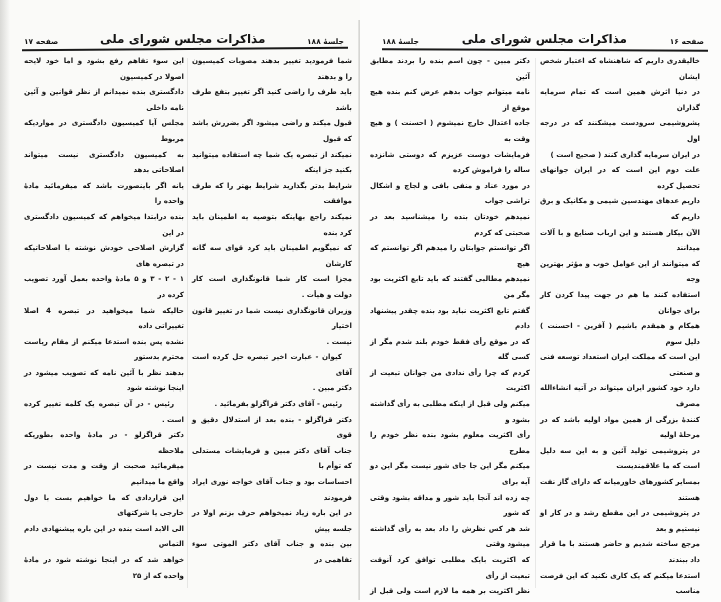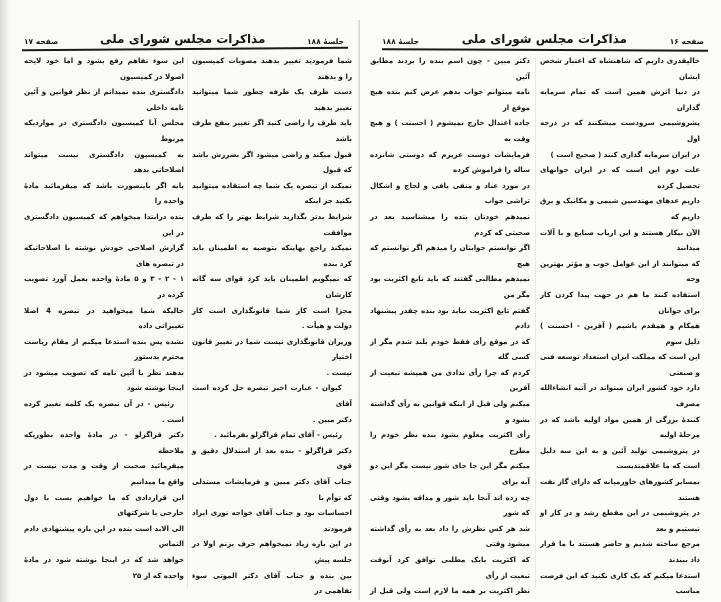--- a/index.html
+++ b/index.html
@@ -73,33 +73,32 @@
     <div class="left-edge"></div>
     <div class="header">
       <span>صفحه ۱۷</span>
       <span class="hdr-title">مذاکرات مجلس شورای ملی</span>
       <span>جلسهٔ ۱۸۸</span>
     </div>
     <div class="rule"></div>
 
     <div class="col col-l2" id="l-right">
         <p>شما فرمودید تغییر بدهند مصوبات کمیسیون را و بدهند</p>
-        <p>دست طرف یک طرفه چطور شما میتوانید تغییر بدهید</p>
         <p>باید طرف را راضی کنید اگر تغییر بنفع طرف باشد</p>
         <p>قبول میکند و راضی میشود اگر بضررش باشد که قبول</p>
         <p>نمیکند از تبصره یک شما چه استفاده میتوانید بکنید جز اینکه</p>
         <p>شرایط بدتر بگذارید شرایط بهتر را که طرف موافقت</p>
         <p>نمیکند راجع بهاینکه بتوصیه یه اطمینان باید کرد بنده</p>
         <p>که نمیگویم اطمینان باید کرد قوای سه گانه کارشان</p>
         <p>مجزا است کار شما قانونگذاری است کار دولت و هیأت .</p>
         <p>وزیران قانونگذاری نیست شما در تغییر قانون اختیار</p>
         <p>نیست .</p>
         <p class="para">کیوان - عبارت اخیر تبصره حل کرده است آقای</p>
         <p>دکتر مبین .</p>
-        <p class="para">رئیس - آقای تمام قراگزلو بفرمائید .</p>
+        <p class="para">رئیس - آقای دکتر قراگزلو بفرمائید .</p>
         <p>دکتر قراگزلو - بنده بعد از استدلال دقیق و قوی</p>
         <p>جناب آقای دکتر مبین و فرمایشات مستدلی که توأم با</p>
         <p>احساسات بود و جناب آقای خواجه نوری ایراد فرمودند</p>
         <p>در این باره زیاد نمیخواهم حرف بزنم اولا در جلسه پیش</p>
         <p>بین بنده و جناب آقای دکتر الموتی سوء تفاهمی در</p>
       </div>
     <div class="divider"></div>
     <div class="col col-l1" id="l-left">
         <p>این سوء تفاهم رفع بشود و اما خود لایحه اصولا در کمیسیون</p>
         <p>دادگستری بنده نمیدانم از نظر قوانین و آئین نامه داخلی</p>
@@ -157,22 +156,22 @@
         <p>دکتر مبین - چون اسم بنده را بردند مطابق آئین</p>
         <p>نامه میتوانم جواب بدهم عرض کنم بنده هیچ موقع از</p>
         <p>جاده اعتدال خارج نمیشوم ( احسنت ) و هیچ وقت به</p>
         <p>فرمایشات دوست عزیزم که دوستی شانزده ساله را فراموش کرده</p>
         <p>در مورد عناد و منفی بافی و لجاج و اشکال تراشی جواب</p>
         <p>نمیدهم خودتان بنده را میشناسید بعد در صحبتی که کردم</p>
         <p>اگر توانستم جوابتان را میدهم اگر توانستم که هیچ</p>
         <p>نمیدهم مطالبی گفتند که باید تابع اکثریت بود مگر من</p>
         <p>گفتم تابع اکثریت نباید بود بنده چقدر پیشنهاد دادم</p>
         <p>که در موقع رأی فقط خودم بلند شدم مگر از کسی گله</p>
-        <p>کردم که چرا رأی ندادی من همیشه تبعیت از آفرین</p>
-        <p>میکنم ولی قبل از اینکه قوانین به رأی گذاشته بشود و</p>
+        <p>کردم که چرا رأی ندادی من جوانان تبعیت از اکثریت</p>
+        <p>میکنم ولی قبل از اینکه مطلبی به رأی گذاشته بشود و</p>
         <p>رأی اکثریت معلوم بشود بنده نظر خودم را مطرح</p>
         <p>میکنم مگر این جا جای شور نیست مگر این دو آیه برای</p>
         <p>چه زده اند آنجا باید شور و مداقه بشود وقتی که شور</p>
         <p>شد هر کس نظرش را داد بعد به رأی گذاشته میشود وقتی</p>
         <p>که اکثریت بایک مطلبی توافق کرد آنوقت تبعیت از رأی</p>
         <p>نظر اکثریت بر همه ما لازم است ولی قبل از رأی که بنده</p>
       </div>
   </div>
 
 </div>

